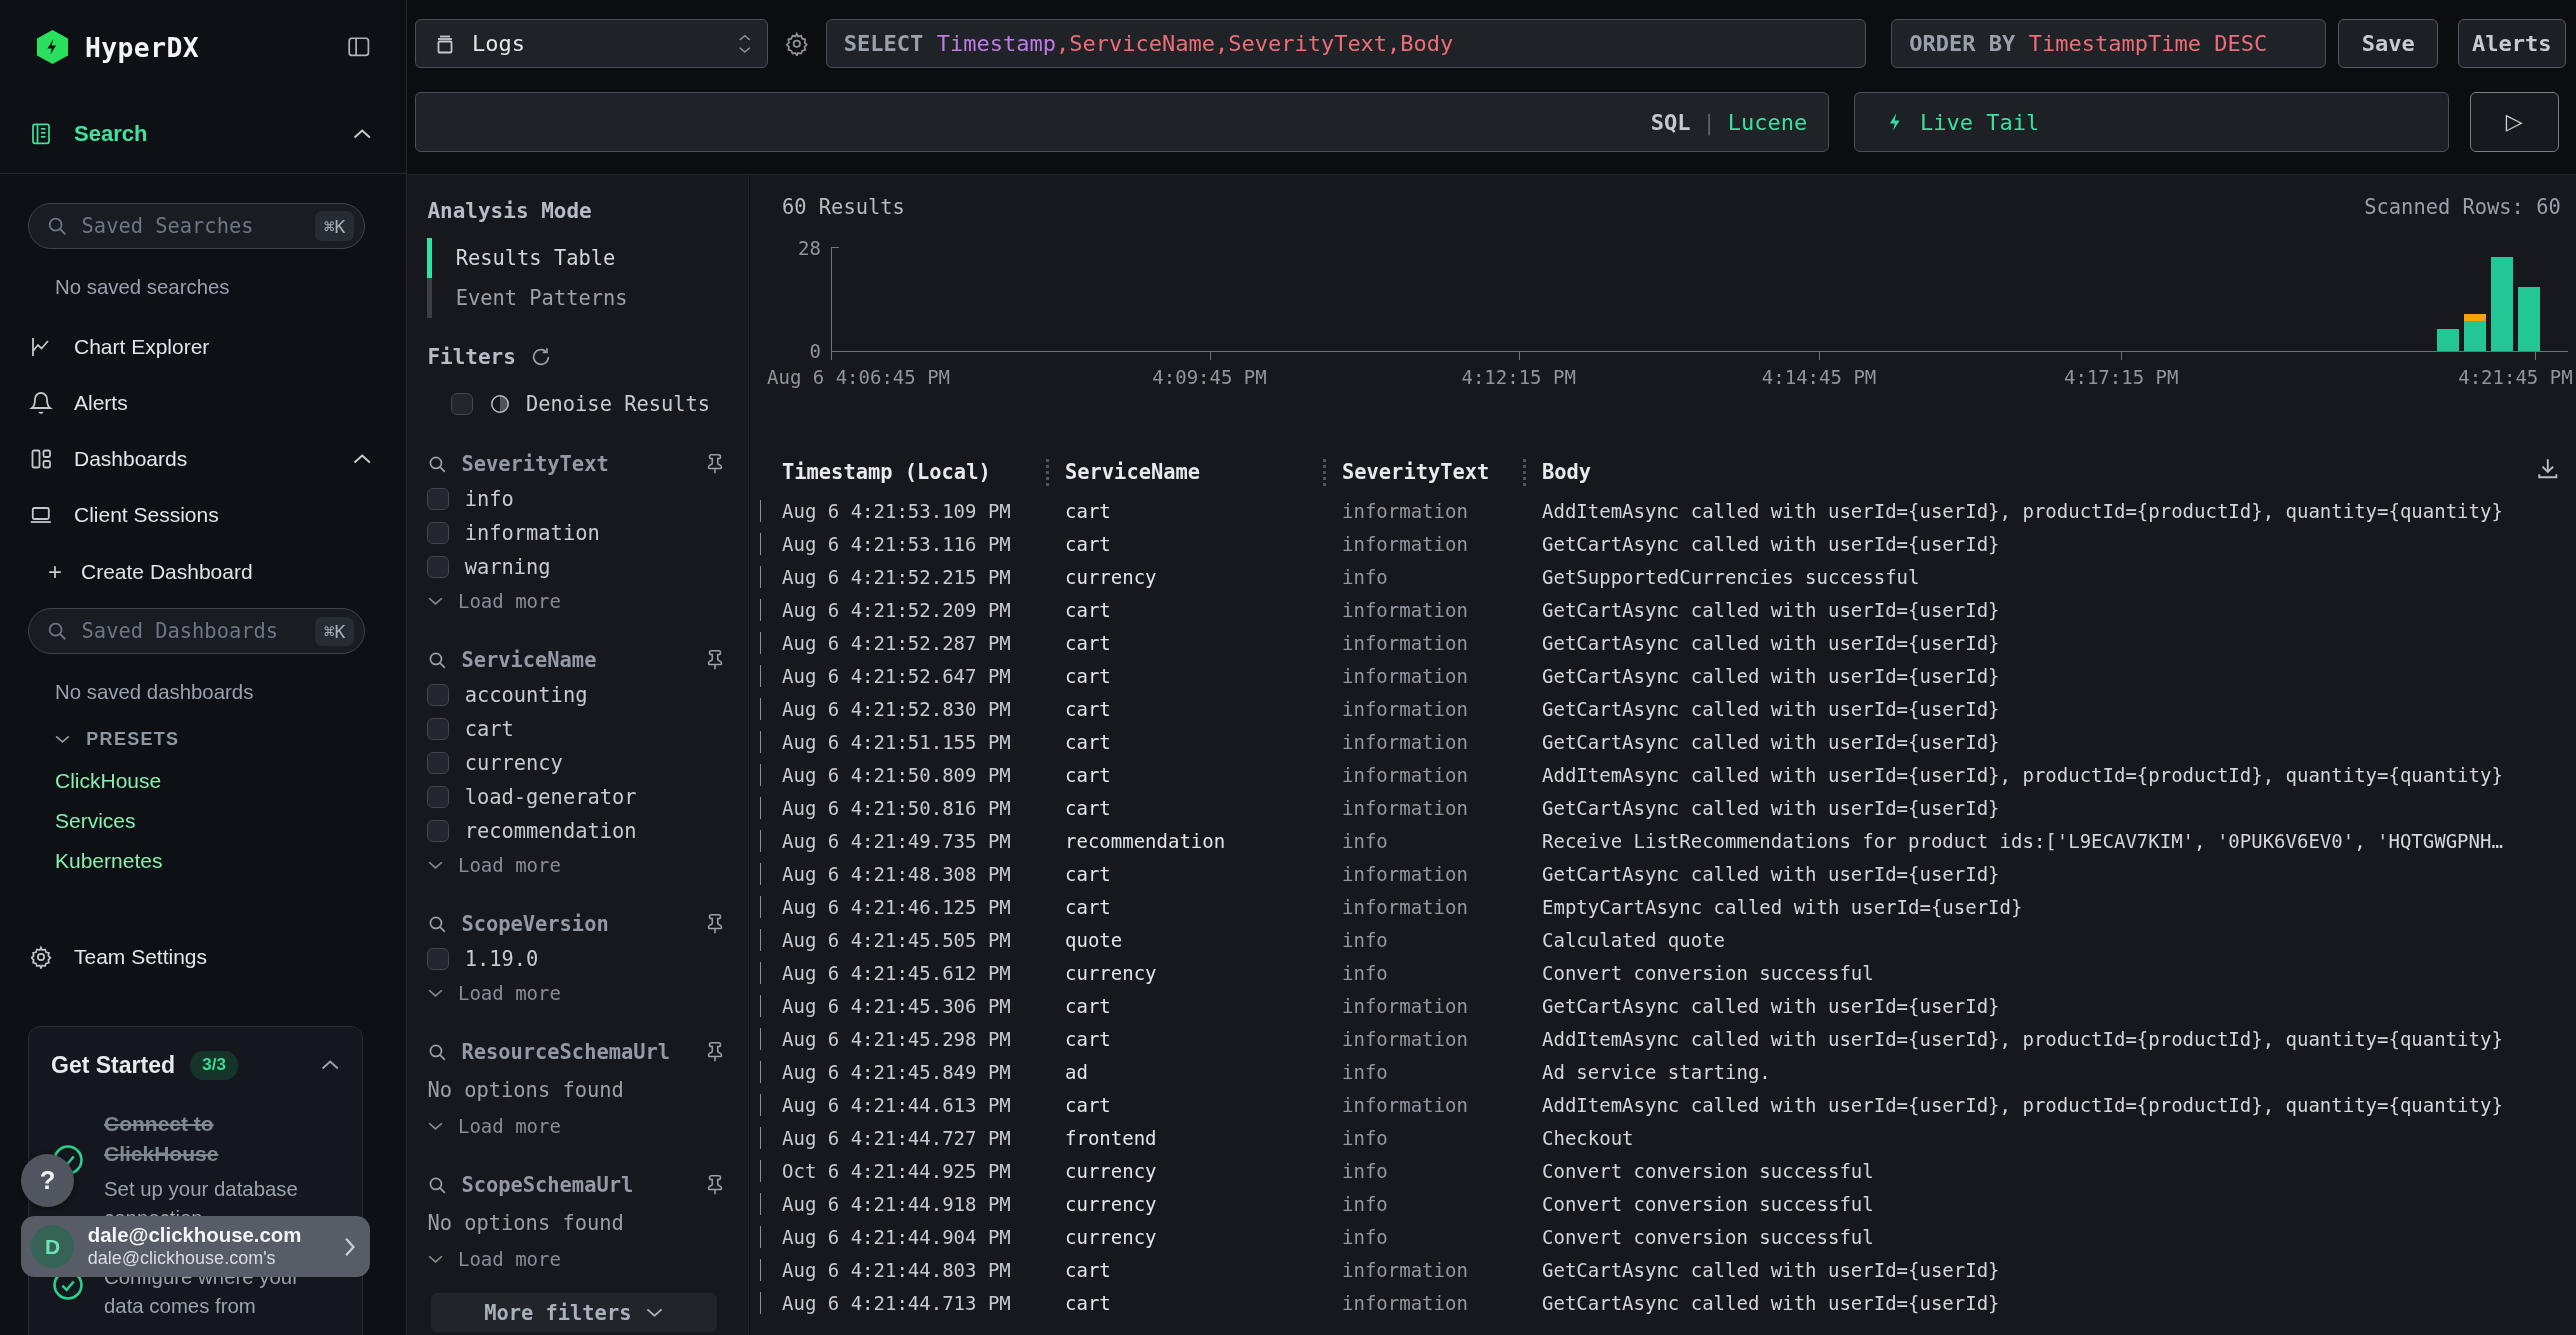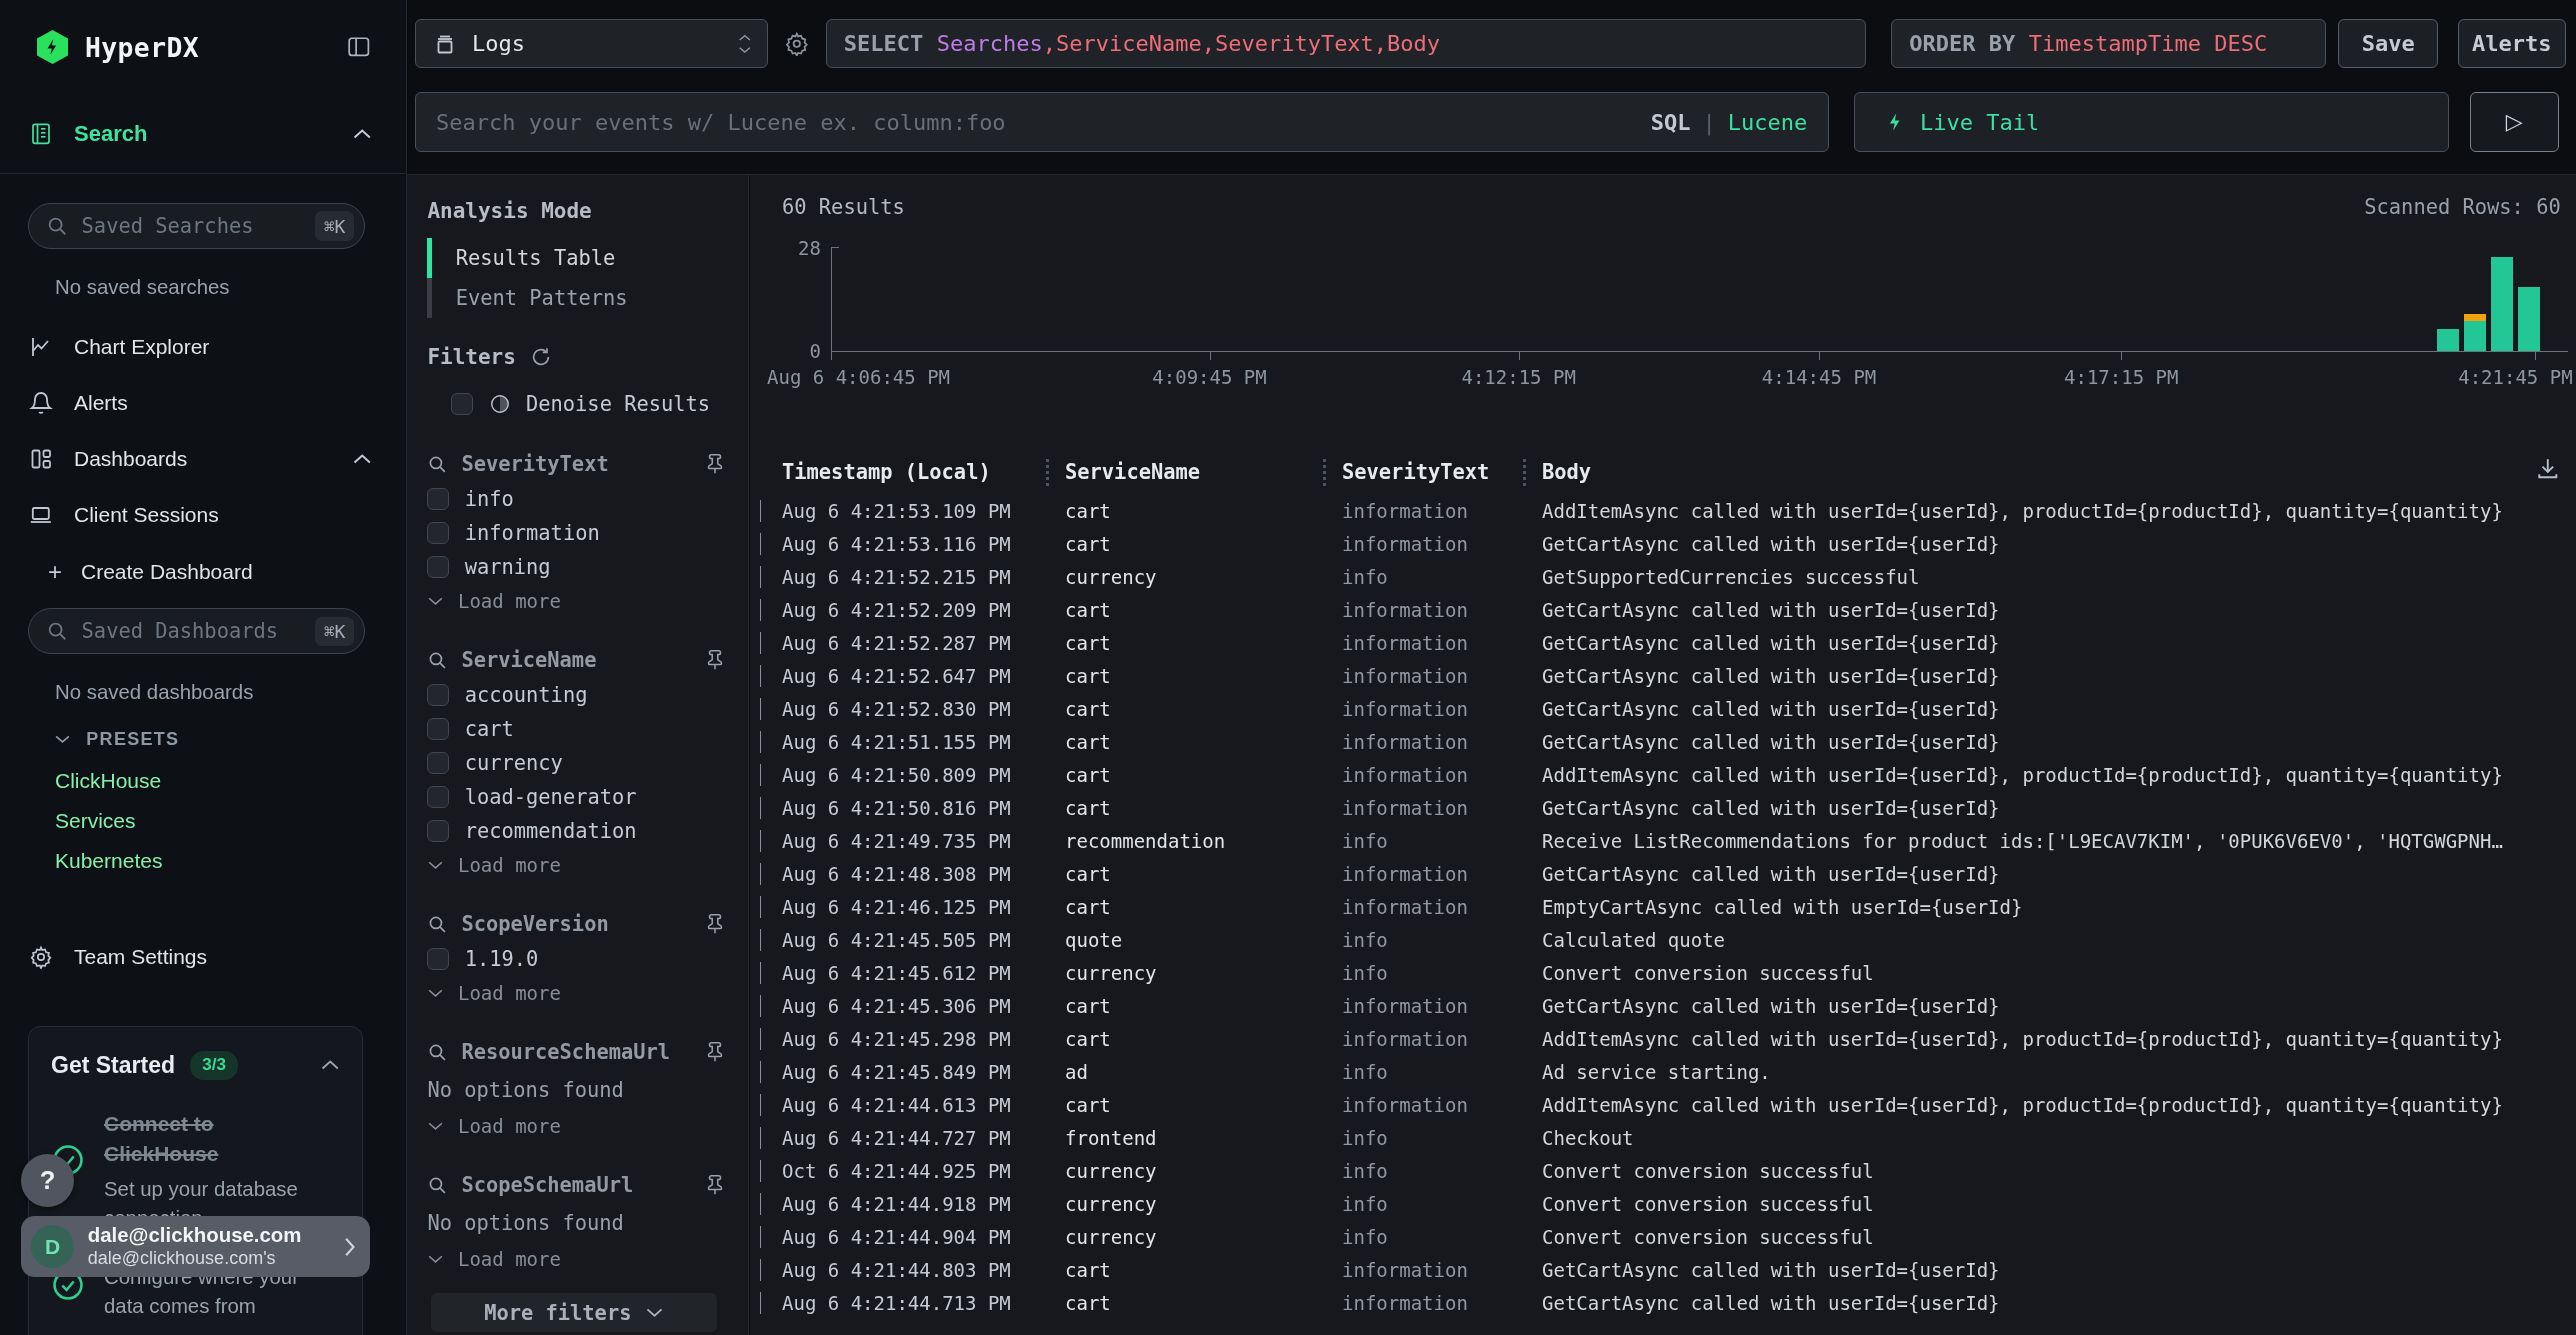--- a/index.html
+++ b/index.html
@@ -374,33 +374,32 @@
         </span>
       </div>
       <div class="gear-wrap">
         <svg width="25.6" height="25.6" viewBox="0 0 24 24" fill="none" stroke="currentColor" stroke-width="1.6">
             <circle cx="12" cy="12" r="3"></circle>
             <path d="M12 2.5l1.2 2.6 2.8-.6 1.1 2.7 2.8.7-.6 2.8 2 2.1-2 2.1.6 2.8-2.8.7-1.1 2.7-2.8-.6-1.2 2.6-1.2-2.6-2.8.6-1.1-2.7-2.8-.7.6-2.8-2-2.1 2-2.1-.6-2.8 2.8-.7 1.1-2.7 2.8.6z"></path>
           </svg>
       </div>
       <div class="tb-box query-box">
         <span class="kw">SELECT</span>
-          <span class="tok-purple">Searches</span>
+          <span class="tok-purple">Timestamp</span>
           <span class="tok-pink">,ServiceName,SeverityText,Body</span>
       </div>
       <div class="tb-box orderby-box">
         <span class="kw">ORDER BY</span>
           <span class="tok-pink">TimestampTime DESC</span>
       </div>
       <button class="tb-btn save-btn">Save</button>
       <button class="tb-btn alerts-btn">Alerts</button>
     </div>
     <div class="tb-row2">
       <div class="tb-box search-box">
-        <span>Search your events w/ Lucene ex. column:foo</span>
         <span class="mode">
           <span class="mode-sql">SQL</span>
           <span class="mode-div">|</span>
           <span class="mode-lucene">Lucene</span>
         </span>
       </div>
       <button class="livetail-btn">
         <span>
           <svg width="19" height="24" viewBox="0 0 24 24">
               <path d="M13 1 5 14h6l-2 9 8-13h-6l2-9z" fill="#3ce0a0"></path>

